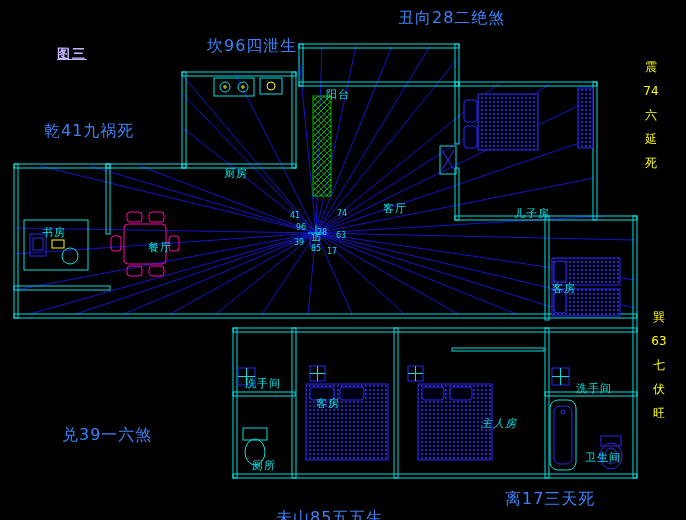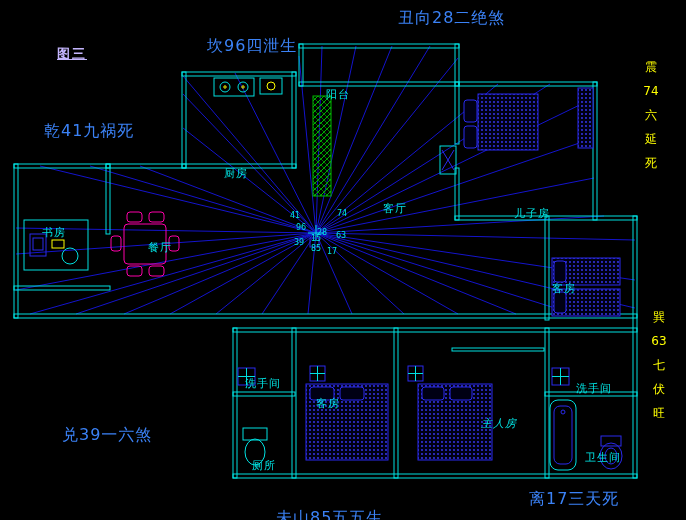--- a/index.html
+++ b/index.html
@@ -223,21 +223,21 @@
     </g>
   </svg>
 
   <div class="title" style="left:57px; top:45px;">图三</div>
 
   <div class="ann" style="left:398px; top:8px;">丑向28二绝煞</div>
   <div class="ann" style="left:207px; top:36px;">坎96四泄生</div>
   <div class="ann" style="left:44px;  top:121px;">乾41九祸死</div>
   <div class="ann" style="left:62px;  top:425px;">兑39一六煞</div>
   <div class="ann" style="left:276px; top:489px;margin-top:19px;">未山85五五生</div>
-  <div class="ann" style="left:505px; top:489px;margin-left:24px;">离17三天死</div>
+  <div class="ann" style="left:505px; top:489px;">离17三天死</div>
   <div class="vert" style="left:638px; top:55px;">震
 74
 六
 延
 死</div>
   <div class="vert" style="left:646px; top:305px;">巽
 63
 七
 伏
 旺</div>

